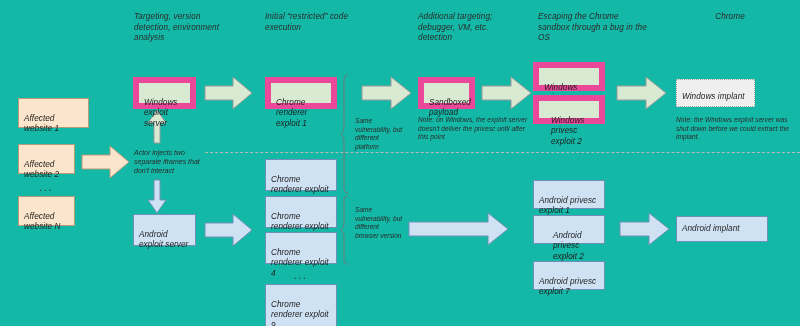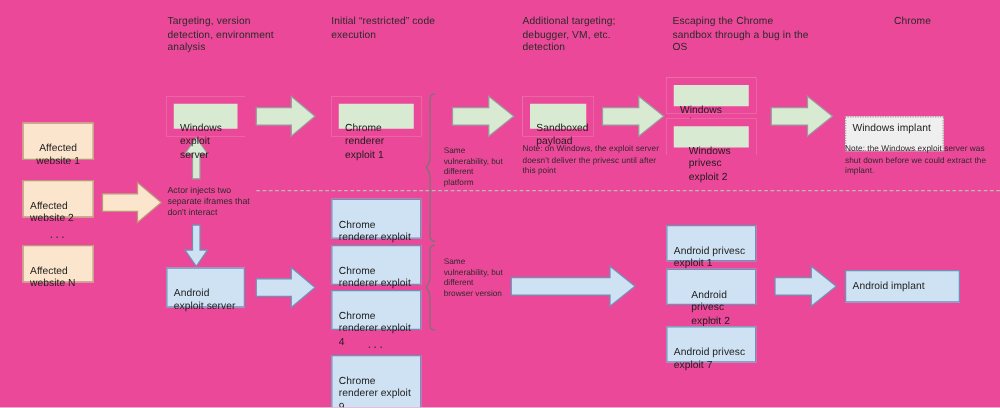--- a/index.html
+++ b/index.html
@@ -11,21 +11,22 @@
   body {
     font-family: "Liberation Sans", "DejaVu Sans", sans-serif;
     color: #222222;
     -webkit-font-smoothing: antialiased;
   }
   #canvas {
     position: relative;
     width: 800px;
     height: 326px;
     overflow: hidden;
-    background: #ec4899;
+    background: #14b8a6;
+    font-style: italic;
   }
   .abs { position: absolute; box-sizing: border-box; }
 
   
   .col-head {
     font-size: 8.2px;
     line-height: 10.6px;
     color: #2b2b2b;
     letter-spacing: 0.1px;
     white-space: pre-line;
@@ -49,22 +50,21 @@
     border: 1px solid #7091b7;
   }
   .node.peach {
     background: #fce5cd;
     border: 1px solid #b99a78;
   }
   .node.implant {
     background: #efefef;
     border: 1px dotted #a0a0a0;
     display: flex;
-    align-items: flex-start;
-    margin-top: 14px;
+    align-items: flex-end;
   }
 
   
   .note {
     font-size: 6.6px;
     line-height: 8.6px;
     color: #2b2b2b;
     white-space: pre-line;
     letter-spacing: 0.05px;
   }
@@ -108,21 +108,21 @@
   <div class="abs col-head" style="left:265px; top:12px; width:105px;">Initial “restricted” code execution</div>
 
   <div class="abs col-head" style="left:418px; top:12px; width:95px;">Additional targeting; debugger, VM, etc. detection</div>
 
   <div class="abs col-head" style="left:538px; top:12px; width:110px;">Escaping the Chrome sandbox through a bug in the OS</div>
 
   <div class="abs col-head" style="left:680px; top:12px; width:100px; text-align:center;">Chrome</div>
 
   <div class="abs divider" style="left:205px; top:152px; width:595px;"></div>
 
-  <div class="abs node peach" style="left:18px; top:98px; width:57px; height:30px;text-align:center;">
+  <div class="abs node peach" style="left:18px; top:98px; width:71px; height:30px;">
     <span>Affected website 1</span>
   </div>
 
   <div class="abs node peach" style="left:18px; top:144px; width:57px; height:30px;">
     <span>Affected website 2</span>
   </div>
 
   <div class="abs ellipsis" style="left:18px; top:182px; width:57px;">...</div>
 
   <div class="abs node peach" style="left:18px; top:196px; width:57px; height:30px;">

